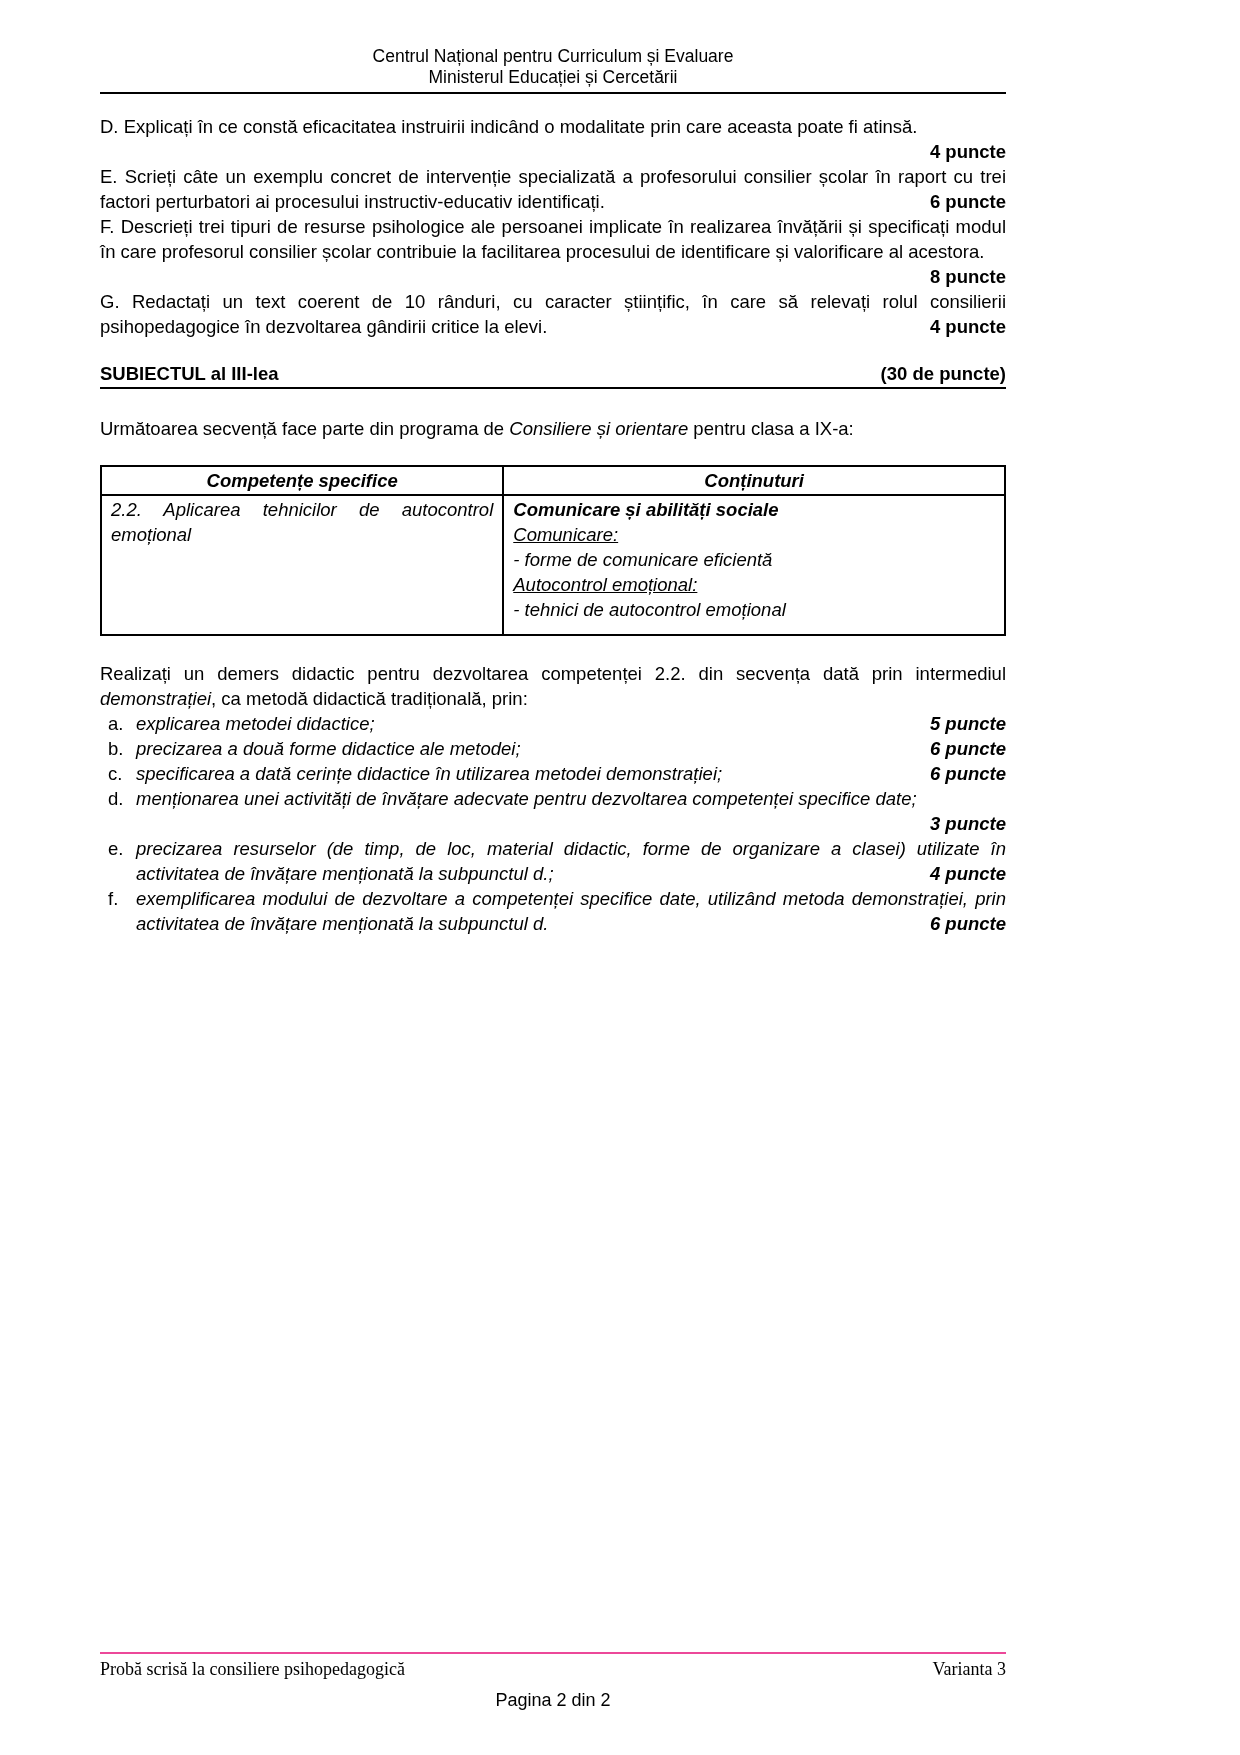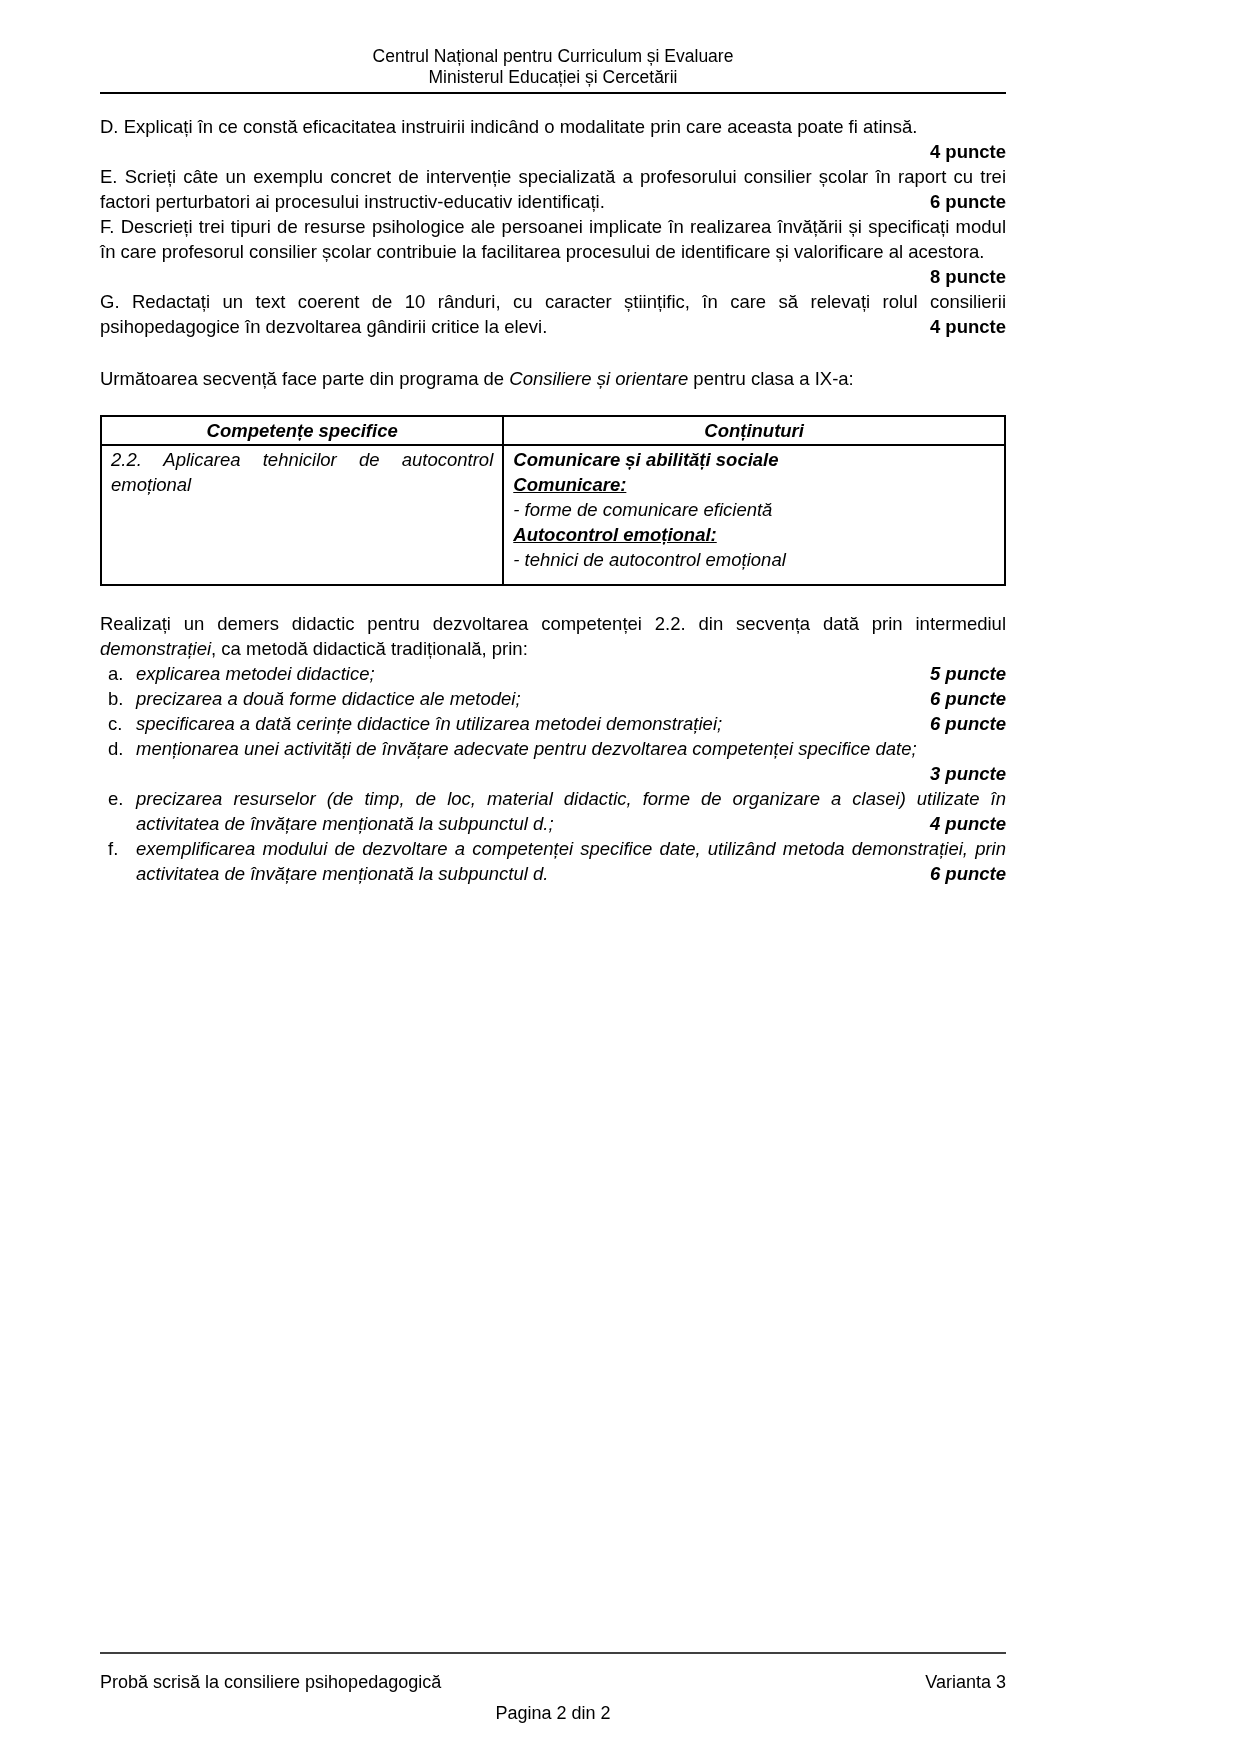--- a/index.html
+++ b/index.html
@@ -21,42 +21,42 @@
   .pts-line { text-align: right; font-weight: bold; }
 
   .subject-heading {
     display: flex; justify-content: space-between;
     font-weight: bold; border-bottom: 2px solid #000;
     margin-top: 22px; padding-bottom: 1px;
   }
 
   .intro { margin-top: 27px; }
   .it { font-style: italic; }
-  .u { text-decoration: underline; font-weight: bold; }
+  .u { text-decoration: underline; }
   .b { font-weight: bold; }
 
   table.seq { width: 100%; border-collapse: collapse; margin-top: 24px; }
   table.seq th, table.seq td {
     border: 2px solid #000; font-style: italic;
     padding: 1px 9px 12px 9px; vertical-align: top;
   }
   table.seq th { font-weight: bold; text-align: center; padding: 1px 4px; }
   td.c1, th.c1 { width: 44.5%; }
   td.c1 { text-align: justify; }
 
   .task-para { margin-top: 25px; }
 
   .list-item { display: flex; }
   .letter { width: 36px; flex-shrink: 0; padding-left: 8px; }
   .li-body { flex: 1; display: flow-root; text-align: justify; font-style: italic; }
 
   .doc-footer { position: absolute; left: 100px; top: 1652px; width: 906px; font-size: 18px; }
   .footer-row {
     display: flex; justify-content: space-between;
-    border-top: 2px solid #404040; padding-top: 16px;
+    border-top: 2px solid #ec4899; padding-top: 3px; font-family: Liberation Serif, serif;
   }
   .footer-center { text-align: center; margin-top: 6px; }
 </style>
 </head>
 <body>
 
 <div class="page-content">
 
   <div class="doc-header">
     <div>Centrul Național pentru Curriculum și Evaluare</div>
@@ -76,20 +76,24 @@
   <div class="flow">
     <span>F. Descrieți trei tipuri de resurse psihologice ale persoanei implicate în realizarea învățării și specificați modul în care profesorul consilier școlar contribuie la facilitarea procesului de identificare și valorificare al acestora.</span>
     <span class="pts-float">8 puncte</span>
   </div>
 
   <div class="flow">
     <span>G. Redactați un text coerent de 10 rânduri, cu caracter științific, în care să relevați rolul consilierii psihopedagogice în dezvoltarea gândirii critice la elevi.</span>
     <span class="pts-float">4 puncte</span>
   </div>
 
+  <div class="subject-heading">
+    <span>SUBIECTUL al III-lea</span>
+    <span>(30 de puncte)</span>
+  </div>
 
   <div class="intro">
     <span>Următoarea secvență face parte din programa de </span><span class="it">Consiliere și orientare</span><span> pentru clasa a IX-a:</span>
   </div>
 
   <table class="seq">
     <tbody>
         <tr>
       <th class="c1">Competențe specifice</th>
       <th>Conținuturi</th>

